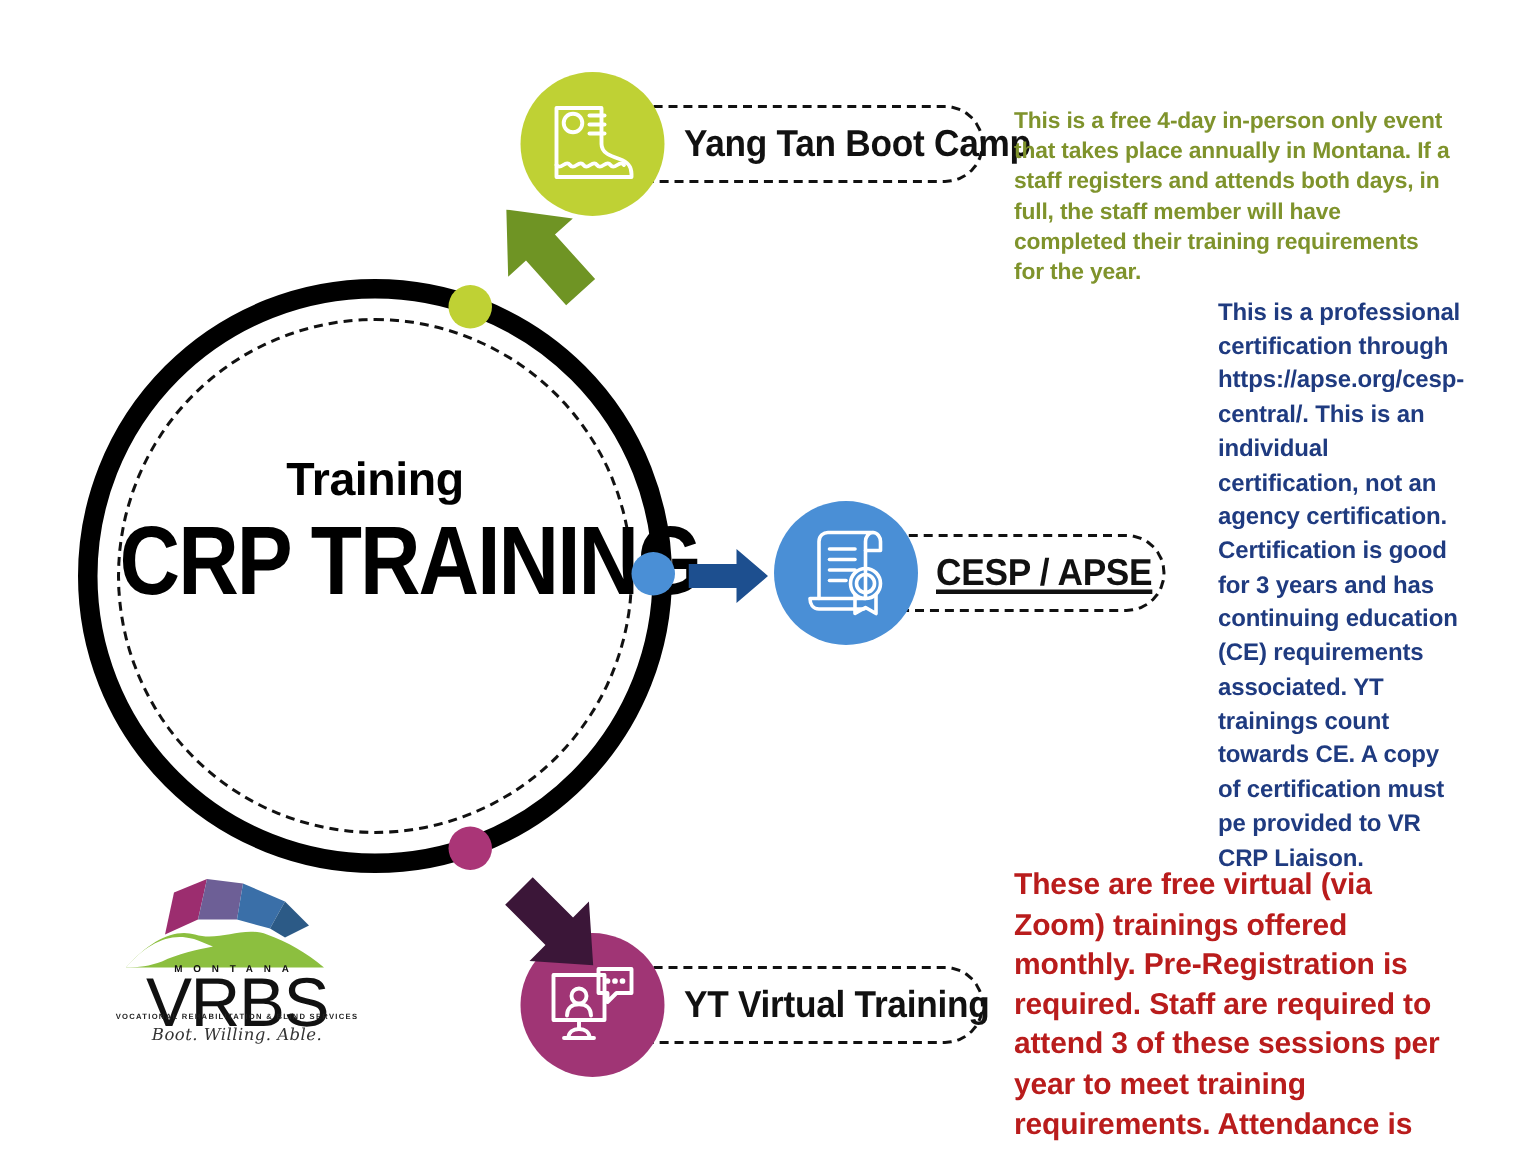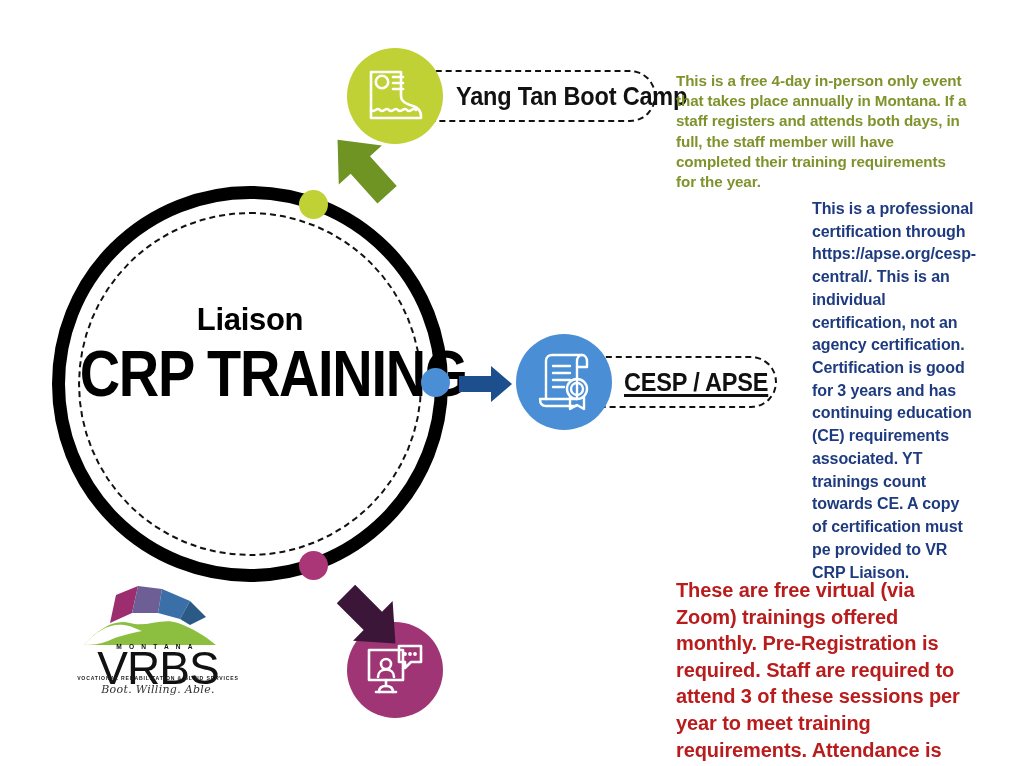--- a/index.html
+++ b/index.html
@@ -204,21 +204,21 @@
 </style>
 </head>
 <body>
 
 <div class="stage">
 
   <div class="ring-wrap">
     <div class="ring-outer"></div>
     <div class="ring-dashed"></div>
     <div class="ring-center-text">
-      <div class="ring-kicker">Liaison</div>
+      <div class="ring-kicker">Training</div>
       <div class="ring-title">CRP TRAINING</div>
     </div>
   </div>
 
   <div class="ring-dot dot-green"></div>
   <div class="ring-dot dot-blue"></div>
   <div class="ring-dot dot-purple"></div>
 
   <svg class="arrow arrow-green" width="82" height="80" viewBox="0 0 82 80">
     <g transform="rotate(-42 41 40)">
@@ -267,20 +267,23 @@
         <path d="M21 29 H38"></path>
         <path d="M21 36 H32"></path>
         <circle cx="45" cy="38" r="10"></circle>
         <circle cx="45" cy="38" r="6"></circle>
         <path d="M38 46 L38 58 L45 54 L52 58 L52 46"></path>
       </g>
     </svg>
   </div>
   <div class="desc desc-blue">This is a professional certification through https://apse.org/cesp-central/. This is an individual certification, not an agency certification. Certification is good for 3 years and has continuing education (CE) requirements associated. YT trainings count towards CE. A copy of certification must pe provided to VR CRP Liaison.</div>
 
+  <div class="pill b3-pill">
+    <span class="pill-label">YT Virtual Training</span>
+  </div>
   <div class="branch-icon ic-purple b3-icon">
     <svg width="64" height="60" viewBox="0 0 64 60">
       <g fill="none" stroke="#ffffff" stroke-width="2.6" stroke-linecap="round" stroke-linejoin="round">
         <path d="M6 10 H40 V40 H6 Z"></path>
         <path d="M23 40 V46"></path>
         <path d="M13 52 H33"></path>
         <path d="M16 52 C16 48 19 46 23 46 C27 46 30 48 30 52"></path>
         <circle cx="23" cy="24" r="5"></circle>
         <path d="M15 37 C15 32 18.6 29.5 23 29.5 C27.4 29.5 31 32 31 37"></path>
         <path d="M36 6 H58 V22 H48 L42 28 V22 H36 Z"></path>

